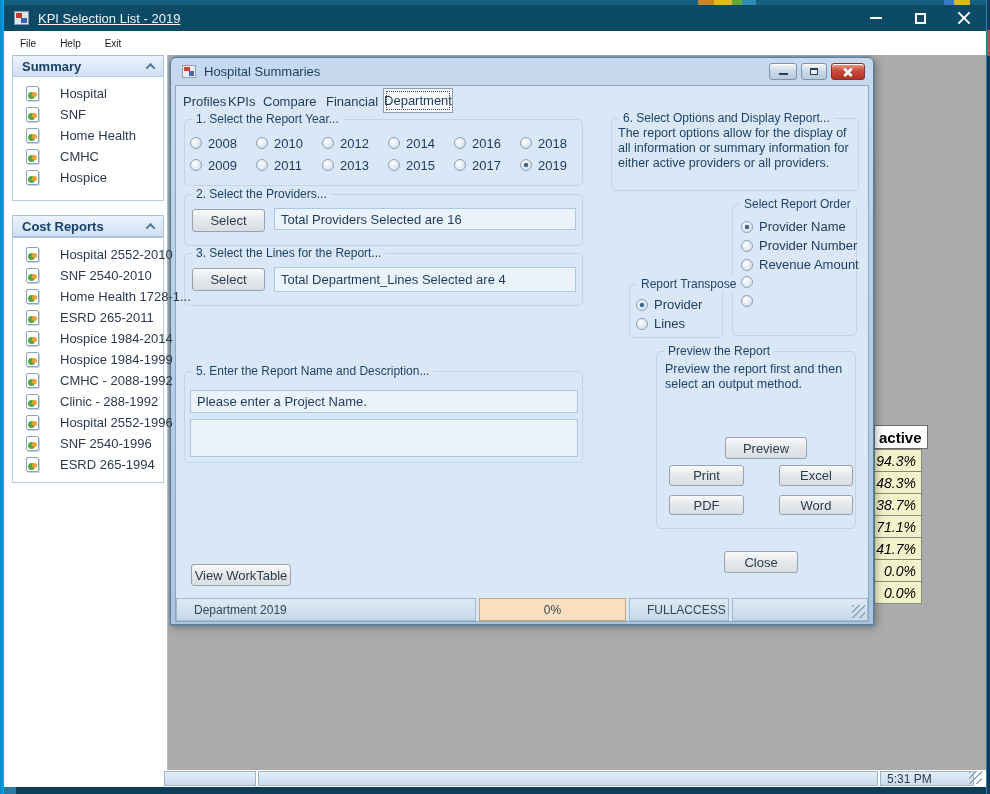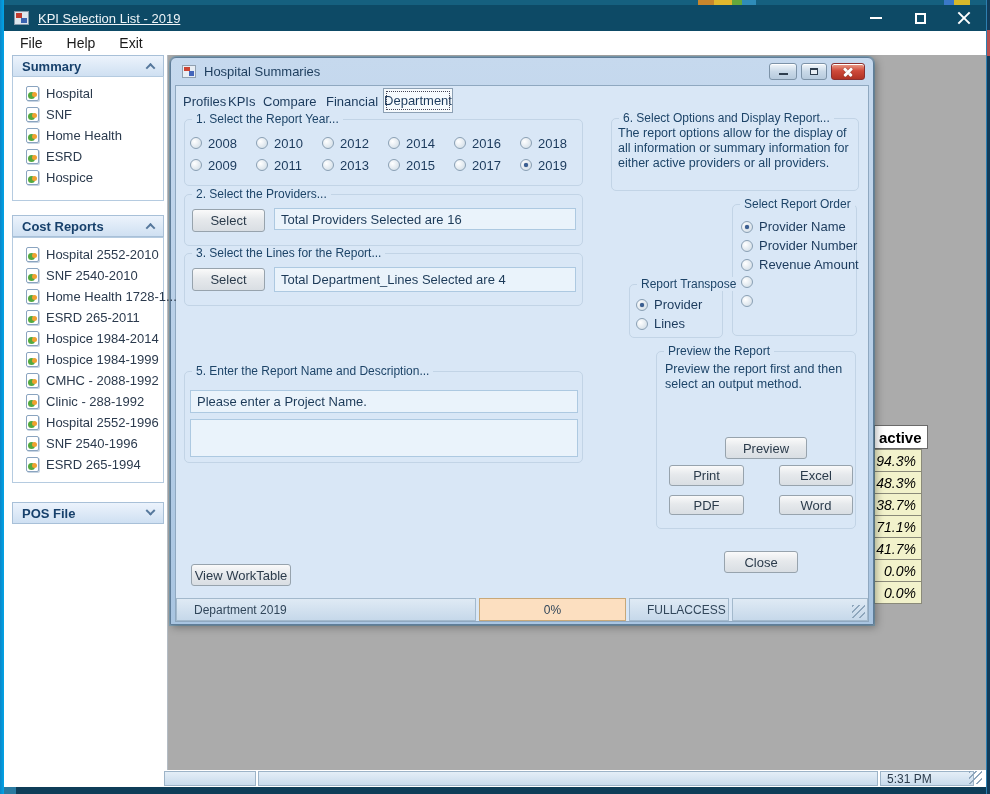--- a/index.html
+++ b/index.html
@@ -24,31 +24,31 @@
   .title-text { color:#eef4f8; font-size:13px; margin-left:9px; white-space:nowrap;text-decoration:underline; }
   .win-btn { position:absolute; top:0; width:44px; height:26px; display:flex; align-items:center; justify-content:center; }
   .g-min { width:12px; height:2px; background:#fff; }
   .g-max { width:11px; height:11px; border:2px solid #fff; }
   .g-x { position:relative; width:16px; height:16px; }
   .g-x i { position:absolute; left:50%; top:50%; width:16px; height:2px; background:#fff; }
   .g-x i:first-child { transform:translate(-50%,-50%) rotate(45deg); }
   .g-x i:last-child { transform:translate(-50%,-50%) rotate(-45deg); }
 
   .menubar { left:4px; top:31px; width:982px; height:24px; background:#ffffff; display:flex; align-items:center; gap:4px; padding-left:6px; z-index:20; }
-  .menu-item { font-size:14px; color:#1a1a1a; padding:3px 10px; white-space:nowrap; }
+  .menu-item { font-size:10px; color:#1a1a1a; padding:3px 10px; white-space:nowrap; }
 
   
   .sidebar { left:4px; top:55px; width:164px; height:732px; background:#ffffff; border-right:1px solid #b4bcc4; z-index:15; }
   .sb-header { position:absolute; left:8px; width:152px; height:22px; background:linear-gradient(#ecf3fc,#cfe0f2); border:1px solid #a8c0d8; display:flex; align-items:center; justify-content:space-between; padding:0 9px; }
   .sb-header b { font-size:13px; color:#17406b; white-space:nowrap; }
   .chev { width:7px; height:7px; border-left:2px solid #56789c; border-top:2px solid #56789c; }
   .chev.up { transform:rotate(45deg) translate(1px,1px); }
   .chev.down { transform:rotate(-135deg) translate(2px,2px); }
   .sb-box { position:absolute; left:8px; width:152px; background:#fff; border:1px solid #b5cbe0; padding-top:9px; display:flex; flex-direction:column; gap:6px; }
-  .sb-item { display:flex; align-items:center; gap:7px; padding-left:13px; height:15px; }
+  .sb-item { display:flex; align-items:center; gap:21px; padding-left:13px; height:15px; }
   .sb-item span.lbl { font-size:13px; color:#2b3a4d; white-space:nowrap; }
   .doc-icon { width:13px; height:15px; background:#fff; border:1px solid #8aa4c0; border-radius:2px; position:relative; box-shadow:1px 1px 0 rgba(130,160,190,.45); flex:none; }
   .doc-icon::before { content:''; position:absolute; left:1px; bottom:1px; width:7px; height:7px; border-radius:50%; background:#53a93f; }
   .doc-icon::after { content:''; position:absolute; right:1px; top:5px; width:5px; height:5px; border-radius:50%; background:#f0a030; }
 
   .client { left:168px; top:55px; width:818px; height:715px; background:#ababab; z-index:1; }
 
   
   .bg-th { left:874px; top:425px; width:54px; height:24px; background:#ffffff; border:1px solid #6a6a6a; display:flex; align-items:center; padding-left:4px; font-weight:bold; font-size:15px; color:#000; z-index:5; }
   .bg-td { left:874px; width:48px; height:23px; background:#f2f2cb; border:1px solid #8a8a7a; display:flex; align-items:center; justify-content:flex-end; padding-right:5px; font-size:14px; color:#000; z-index:5;font-style:italic; }
@@ -154,21 +154,21 @@
       <div class="sb-item">
           <span class="doc-icon"></span>
           <span class="lbl">SNF</span>
         </div>
       <div class="sb-item">
           <span class="doc-icon"></span>
           <span class="lbl">Home Health</span>
         </div>
       <div class="sb-item">
           <span class="doc-icon"></span>
-          <span class="lbl">ESRD</span>
+          <span class="lbl">CMHC</span>
         </div>
       <div class="sb-item">
           <span class="doc-icon"></span>
           <span class="lbl">Hospice</span>
         </div>
     </div>
 
     <div class="sb-header" style="top:160px">
       <b>Cost Reports</b>
       <span class="chev up"></span>
@@ -213,24 +213,20 @@
       <div class="sb-item">
           <span class="doc-icon"></span>
           <span class="lbl">SNF 2540-1996</span>
         </div>
       <div class="sb-item">
           <span class="doc-icon"></span>
           <span class="lbl">ESRD 265-1994</span>
         </div>
     </div>
 
-    <div class="sb-header" style="top:447px">
-      <b>POS File</b>
-      <span class="chev down"></span>
-    </div>
   </div>
 
   <div class="abs client"></div>
 
   <div class="abs bg-th">active</div>
   <div class="abs bg-td" style="top:449px">94.3%</div>
   <div class="abs bg-td" style="top:471px">48.3%</div>
   <div class="abs bg-td" style="top:493px">38.7%</div>
   <div class="abs bg-td" style="top:515px">71.1%</div>
   <div class="abs bg-td" style="top:537px">41.7%</div>

